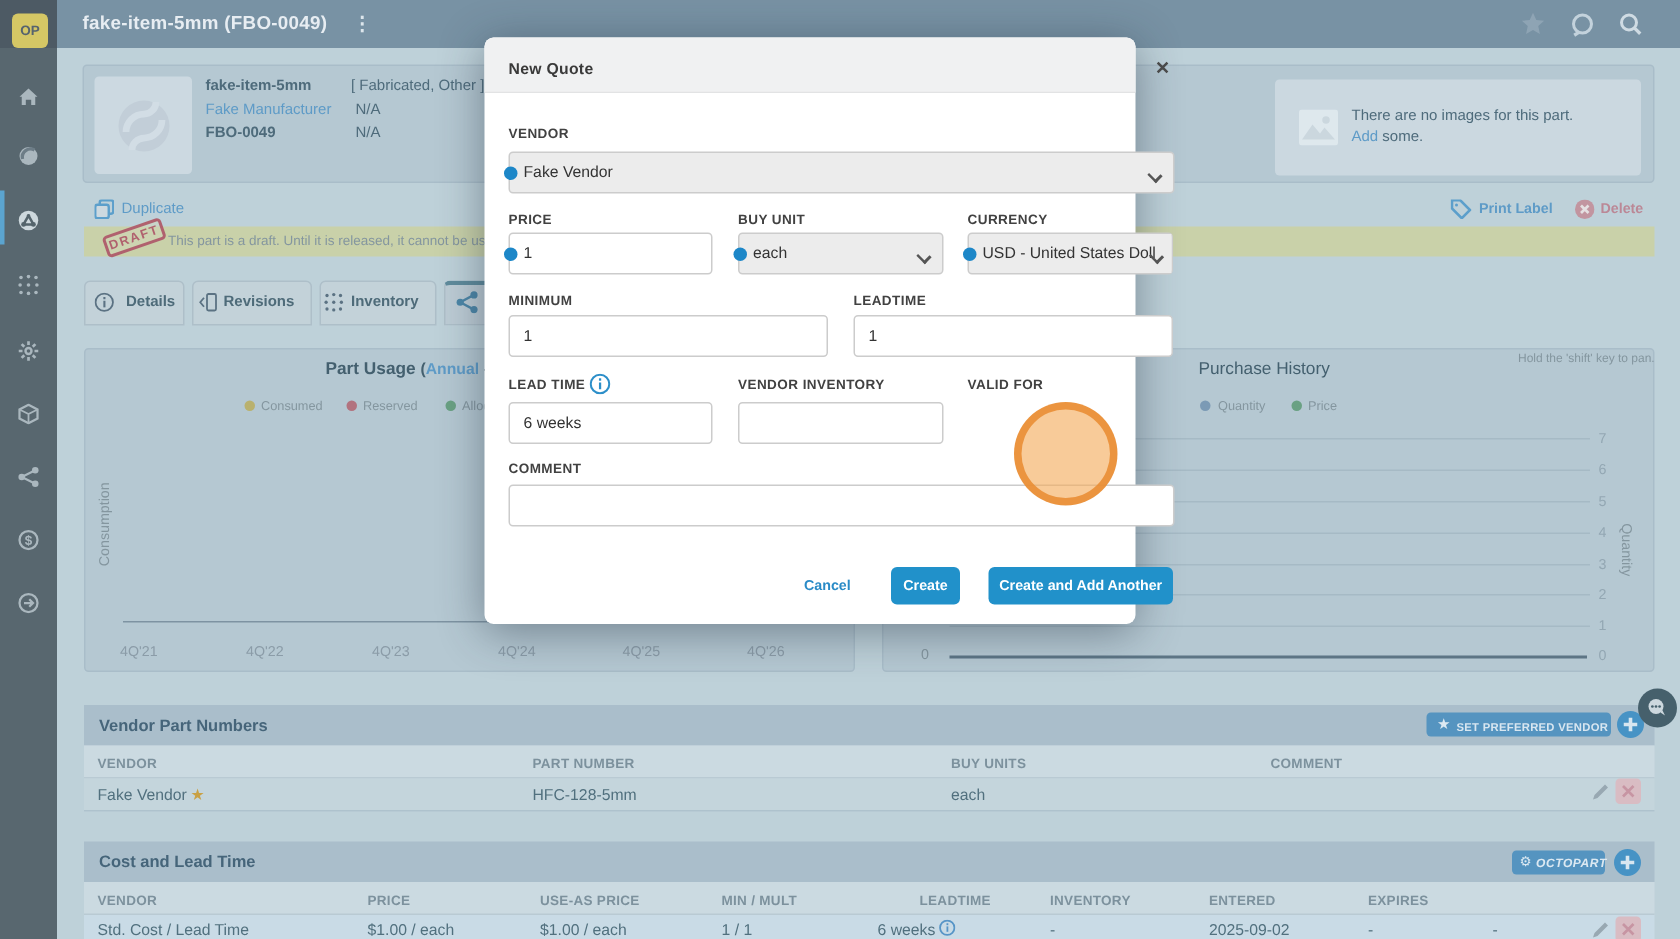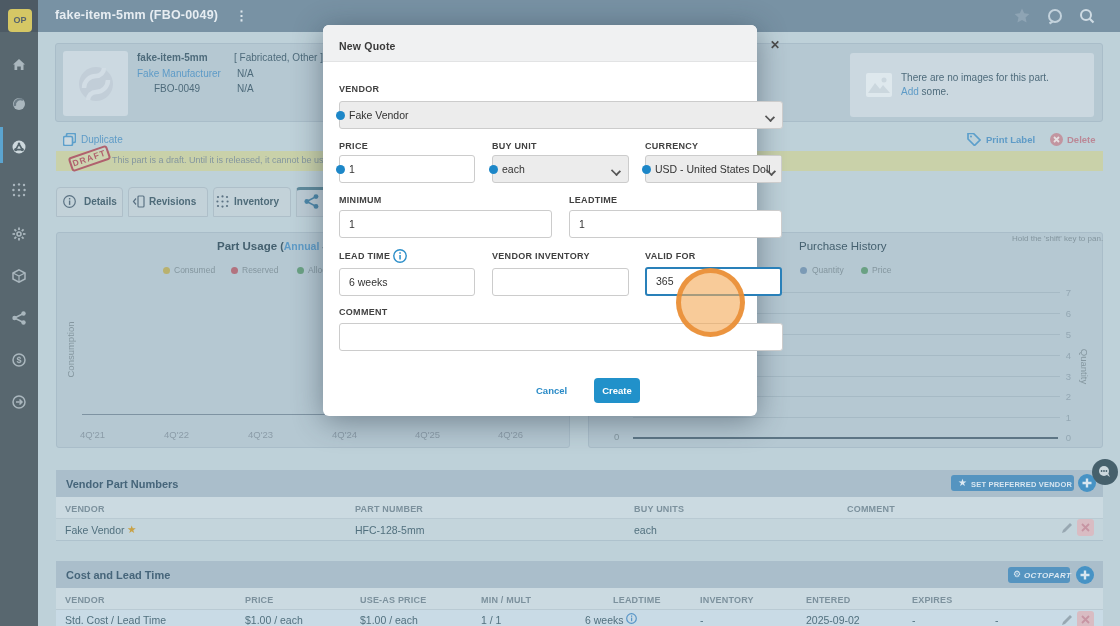--- a/index.html
+++ b/index.html
@@ -138,21 +138,21 @@
 
 <div class="abs card" style="left:55px; top:43px; width:1048px; height:79px;"></div>
 <div class="abs panel" style="left:63px; top:51px; width:65px; height:65px; background:#ccd9e1;"></div>
 <svg class="abs" style="left:76px; top:64px;" width="40" height="40" viewBox="0 0 40 40">
   <circle cx="20" cy="20" r="17" fill="#c2ced8"></circle>
   <path d="M8 24 a12 12 0 0 1 12 -12 a8 8 0 0 0 8 -8" stroke="#d2dde5" stroke-width="4.5" fill="none"></path>
   <path d="M32 16 a12 12 0 0 1 -12 12 a8 8 0 0 0 -8 8" stroke="#d2dde5" stroke-width="4.5" fill="none"></path>
 </svg>
 <div class="abs dark-w" style="left:137px; top:52px; font-size:10px; font-weight:bold;">fake-item-5mm</div>
 <div class="abs blue-w" style="left:137px; top:68px; font-size:10px;">Fake Manufacturer</div>
-<div class="abs dark-w" style="left:154px; top:83px; font-size:10px;">FBO-0049</div>
+<div class="abs dark-w" style="left:137px; top:83px; font-size:10px;font-weight:bold;">FBO-0049</div>
 <div class="abs dark-w" style="left:234px; top:52px; font-size:10px;">[ Fabricated, Other ]</div>
 <div class="abs dark-w" style="left:237px; top:68px; font-size:10px;">N/A</div>
 <div class="abs dark-w" style="left:237px; top:83px; font-size:10px;">N/A</div>
 
 <div class="abs panel" style="left:850px; top:53px; width:244px; height:64px;"></div>
 <svg class="abs" style="left:866px; top:73px;" width="26" height="24" viewBox="0 0 26 24">
   <rect x="0" y="0" width="26" height="24" rx="2" fill="#dee8ed"></rect>
   <circle cx="18" cy="7" r="2.5" fill="#cbd7de"></circle>
   <path d="M2 20 L9 10 L14 16 L17 12 L24 20 Z" fill="#cbd7de"></path>
 </svg>
@@ -372,27 +372,27 @@
   <div class="mlabel" style="left:16px; top:226px;">LEAD TIME</div>
   <svg class="abs" style="left:70px; top:224px;" width="14" height="14" viewBox="0 0 14 14">
     <circle cx="7" cy="7" r="6.2" fill="none" stroke="#2d8fc9" stroke-width="1.4"></circle>
     <rect x="6.3" y="6" width="1.5" height="4.5" fill="#2d8fc9"></rect>
     <rect x="6.3" y="3.2" width="1.5" height="1.6" fill="#2d8fc9"></rect>
   </svg>
   <div class="mlabel" style="left:169px; top:226px;">VENDOR INVENTORY</div>
   <div class="mlabel" style="left:322px; top:226px;text-align:center;">VALID FOR</div>
   <div class="minput" style="left:16px; top:243px; width:136px;">6 weeks</div>
   <div class="minput" style="left:169px; top:243px; width:137px;"></div>
-  <div class="minput" style="left:322px; top:242px; width:137px; height:29px; border:2px solid #2980b9; line-height:25px;">365</div>
 
   <div class="mlabel" style="left:16px; top:282px;">COMMENT</div>
   <div class="minput" style="left:16px; top:298px; width:444px;"></div>
 
   <div class="abs" style="left:213px; top:360px; font-size:9.5px; font-weight:bold; color:#2a8bc7;">Cancel</div>
   <div class="btn" style="left:271px; top:353px; width:46px;">Create</div>
+  <div class="btn" style="left:336px; top:353px; width:123px;">Create and Add Another</div>
 </div>
 
 <div class="abs" style="left:676px; top:268px; width:69px; height:69px; border-radius:50%;
   background:rgba(244,171,90,0.62); border:5px solid rgba(233,139,48,0.85);"></div>
 
 <div class="abs" style="left:1092px; top:459px; width:26px; height:26px; border-radius:13px; background:#46606c;"></div>
 <svg class="abs" style="left:1098px; top:465px;" width="14" height="14" viewBox="0 0 14 14">
   <circle cx="6" cy="6" r="5" fill="#cdd8de"></circle>
   <path d="M9 10 L12 12 L10 8 Z" fill="#cdd8de"></path>
   <g fill="#46606c">

